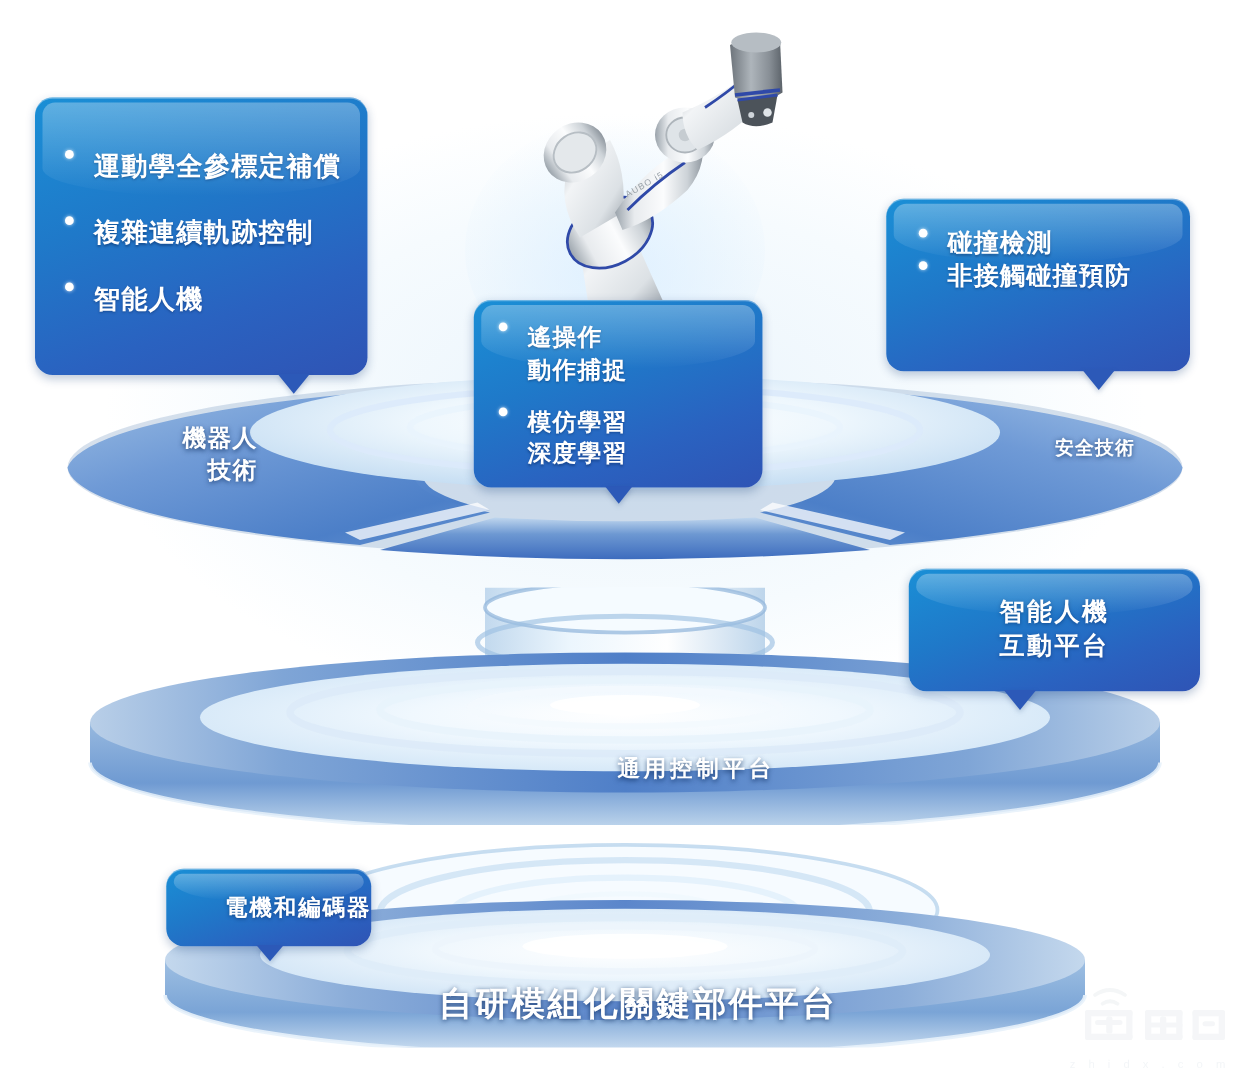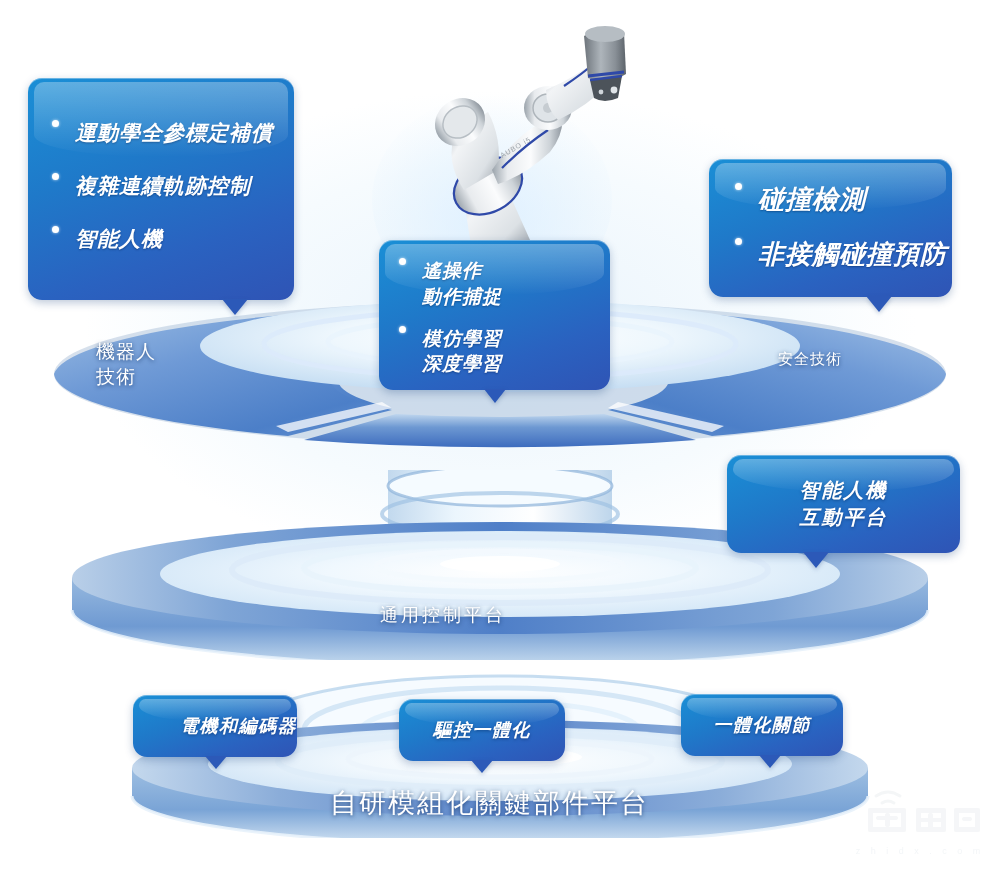--- a/index.html
+++ b/index.html
@@ -19,21 +19,20 @@
 
   
   .callout{
     position:absolute;
     border-radius:14px;
     background:linear-gradient(160deg,#1a8fd6 0%,#1f79c9 38%,#2a62c0 72%,#2f54b5 100%);
     box-shadow:0 3px 8px rgba(20,60,120,.28), inset 0 1px 0 rgba(255,255,255,.35);
     color:#ffffff;
     box-sizing:border-box;
     z-index:40;
-    font-style:italic;
   }
   .callout::after{
     content:"";
     position:absolute;
     left:50%;
     bottom:-15px;
     margin-left:-13px;
     width:0;height:0;
     border-left:13px solid transparent;
     border-right:13px solid transparent;
@@ -72,21 +71,21 @@
     line-height:1.34;
   }
 
   
   #box-robot{ left:28px; top:78px; width:266px; height:222px; padding:42px 0 0 24px; }
   #box-robot .bullets li{ font-size:21px; margin-bottom:26px; }
   #box-robot::after{ left:auto; right:46px; margin-left:0; }
 
   
   #box-safety{ left:709px; top:159px; width:243px; height:138px; padding:24px 0 0 26px; }
-  #box-safety .bullets li{ font-size:26px; margin-bottom:22px; }
+  #box-safety .bullets li{ font-size:20px; }
   #box-safety::after{ left:auto; right:60px; margin-left:0; }
 
   
   #box-ai{ left:379px; top:240px; width:231px; height:150px; padding:18px 10px 0 20px; }
   #box-ai .bullets li{ font-size:19px; margin-bottom:16px; }
   #box-ai .bullets li .txt{ line-height:1.36; }
   #box-ai::after{ left:50%; margin-left:-11px; bottom:-13px;
     border-left-width:11px;border-right-width:11px;border-top-width:14px;}
 
   
@@ -113,24 +112,24 @@
   .disc-wrap{ position:absolute; }
 
   
   #tier-top{ left:52px; top:298px; width:896px; height:160px; z-index:10; }
   #tier-mid{ left:70px; top:470px; width:860px; height:190px; z-index:10; }
   #tier-bot{ left:128px; top:668px; width:744px; height:170px; z-index:10; }
 
   .tier-label{
     position:absolute;
     color:#ffffff;
-    font-weight:normal;
+    font-weight:bold;
     text-shadow:0 1px 4px rgba(10,40,90,.75);
     white-space:pre-line;
-    text-align:left;
+    text-align:right;
     z-index:30;
     line-height:1.3;
   }
   #label-robot{ left:96px; top:340px; width:110px; font-size:19px; letter-spacing:1px;}
   #label-safety{ left:778px; top:350px; width:130px; font-size:15px; letter-spacing:1px;}
   #label-ai{ left:400px; top:404px; width:200px; font-size:20px; letter-spacing:1px;}
   #label-platform{ left:380px; top:604px; width:240px; font-size:18px; letter-spacing:3px;}
   #label-modular{ left:330px; top:786px; width:340px; font-size:27px; letter-spacing:2px;}
 
   
@@ -436,29 +435,21 @@
     <span class="gloss"></span>
     <div class="boxtitle" style="white-space:pre-line">智能人機
 互動平台</div>
   </div>
 
   <div class="callout smallbox" id="box-motor">
     <span class="gloss"></span>
     <div class="boxtitle">電機和編碼器</div>
   </div>
 
-  <div class="callout smallbox" id="box-drive">
-    <span class="gloss"></span>
-    <div class="boxtitle">驅控一體化</div>
-  </div>
-
-  <div class="callout smallbox" id="box-joint">
-    <span class="gloss"></span>
-    <div class="boxtitle">一體化關節</div>
-  </div>
+
 
   <div id="watermark">
     <svg width="132" height="58" viewBox="0 0 132 58">
       <g fill="none" stroke="#eceff1" stroke-width="3" stroke-linecap="round">
         <path d="M22 12 Q34 4 46 12"></path>
         <path d="M28 19 Q34 15 40 19"></path>
       </g>
       <g fill="#eceff1" opacity=".95">
         <rect x="14" y="24" width="38" height="5" rx="2"></rect>
         <rect x="14" y="24" width="5" height="24" rx="2"></rect>

